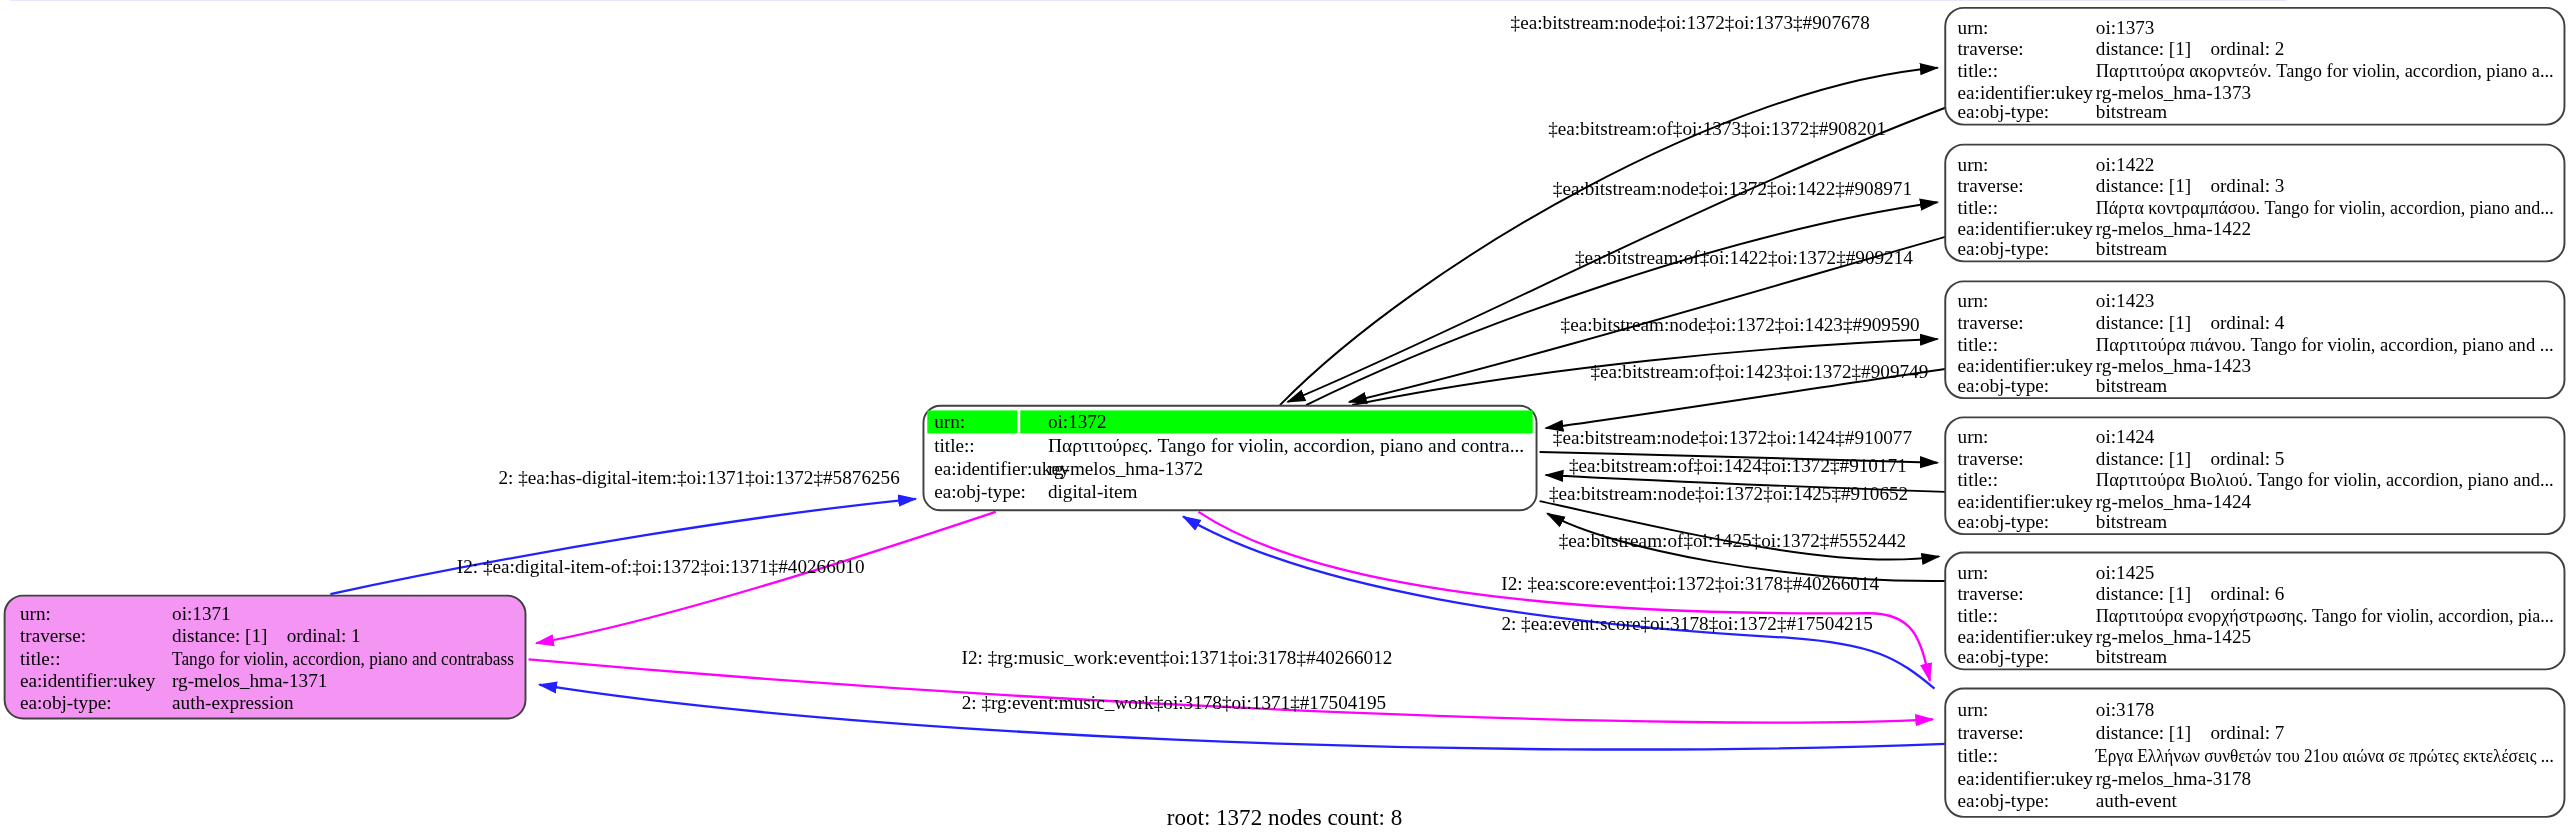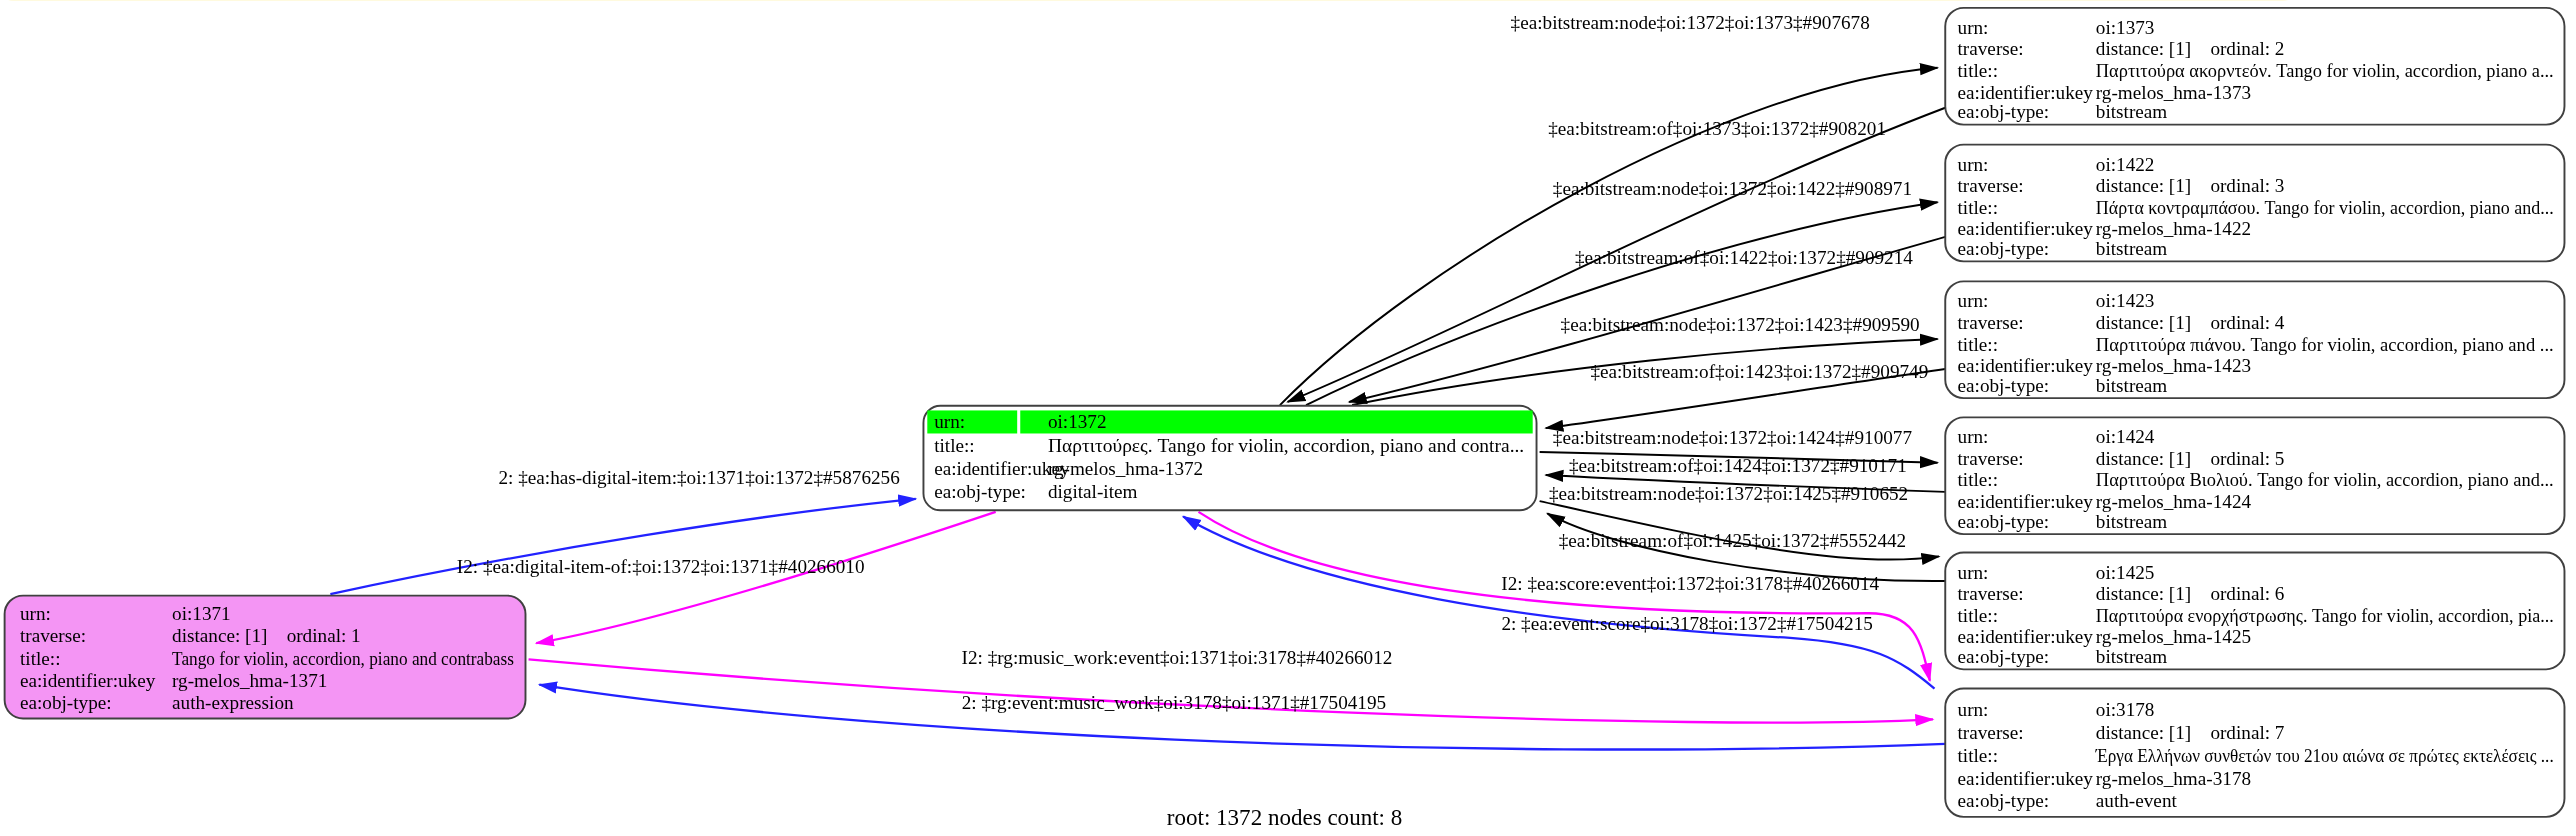--- a/index.html
+++ b/index.html
@@ -1,16 +1,16 @@
 <!DOCTYPE html>
 <html style="font-size:12.3px"><head>
 <meta charset="utf-8">
 <style>
   html,body{margin:0;padding:0;background:#ffffff;}
-  .stage{width:2296px;height:837px;position:relative;background:#fde047;border-radius:13px;}
+  .stage{width:2296px;height:837px;position:relative;background:#8b5cf6;border-radius:13px;}
   svg{display:block;}
   .node{stroke:#404040;stroke-width:2.5;}
   text{font-family:"Liberation Serif","DejaVu Serif",serif;font-size:25px;fill:#000000;}
   .elbl{text-anchor:middle;}
   .cap{font-size:30px;text-anchor:middle;}
   .edge{fill:none;stroke-width:2.5;}
   .cedge{fill:none;stroke-width:3;}
 </style>
 </head>
 <body>

